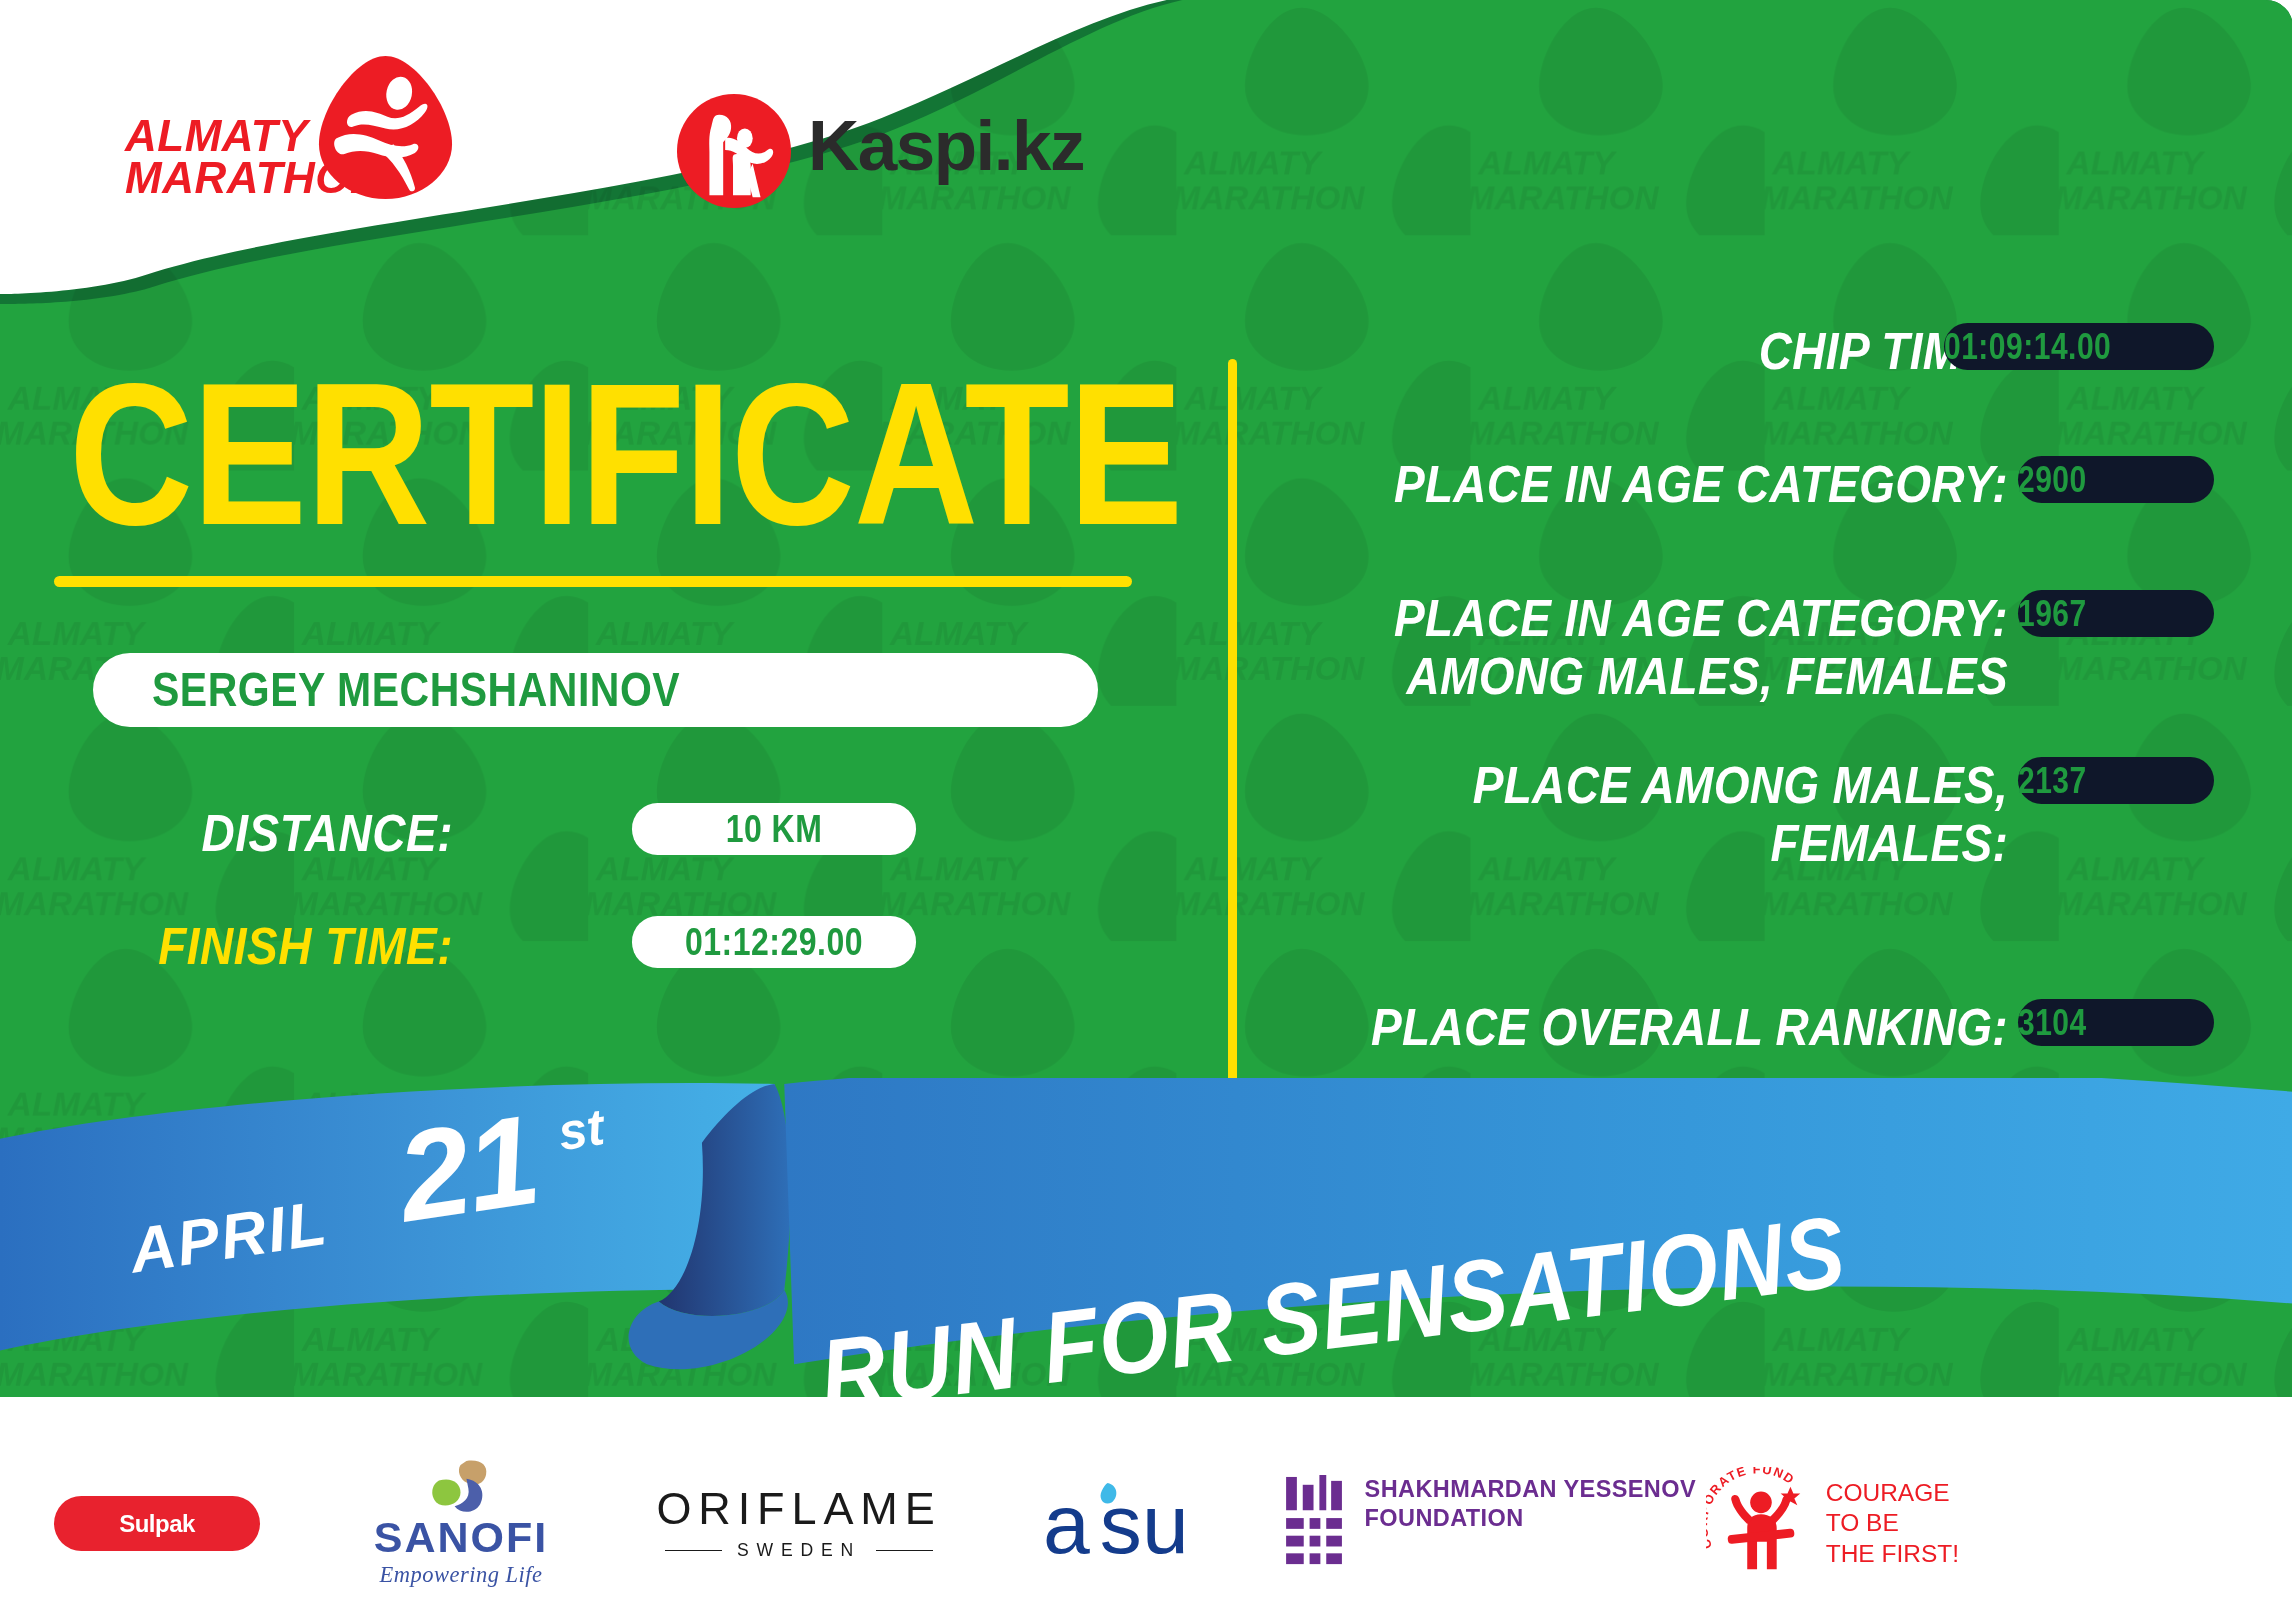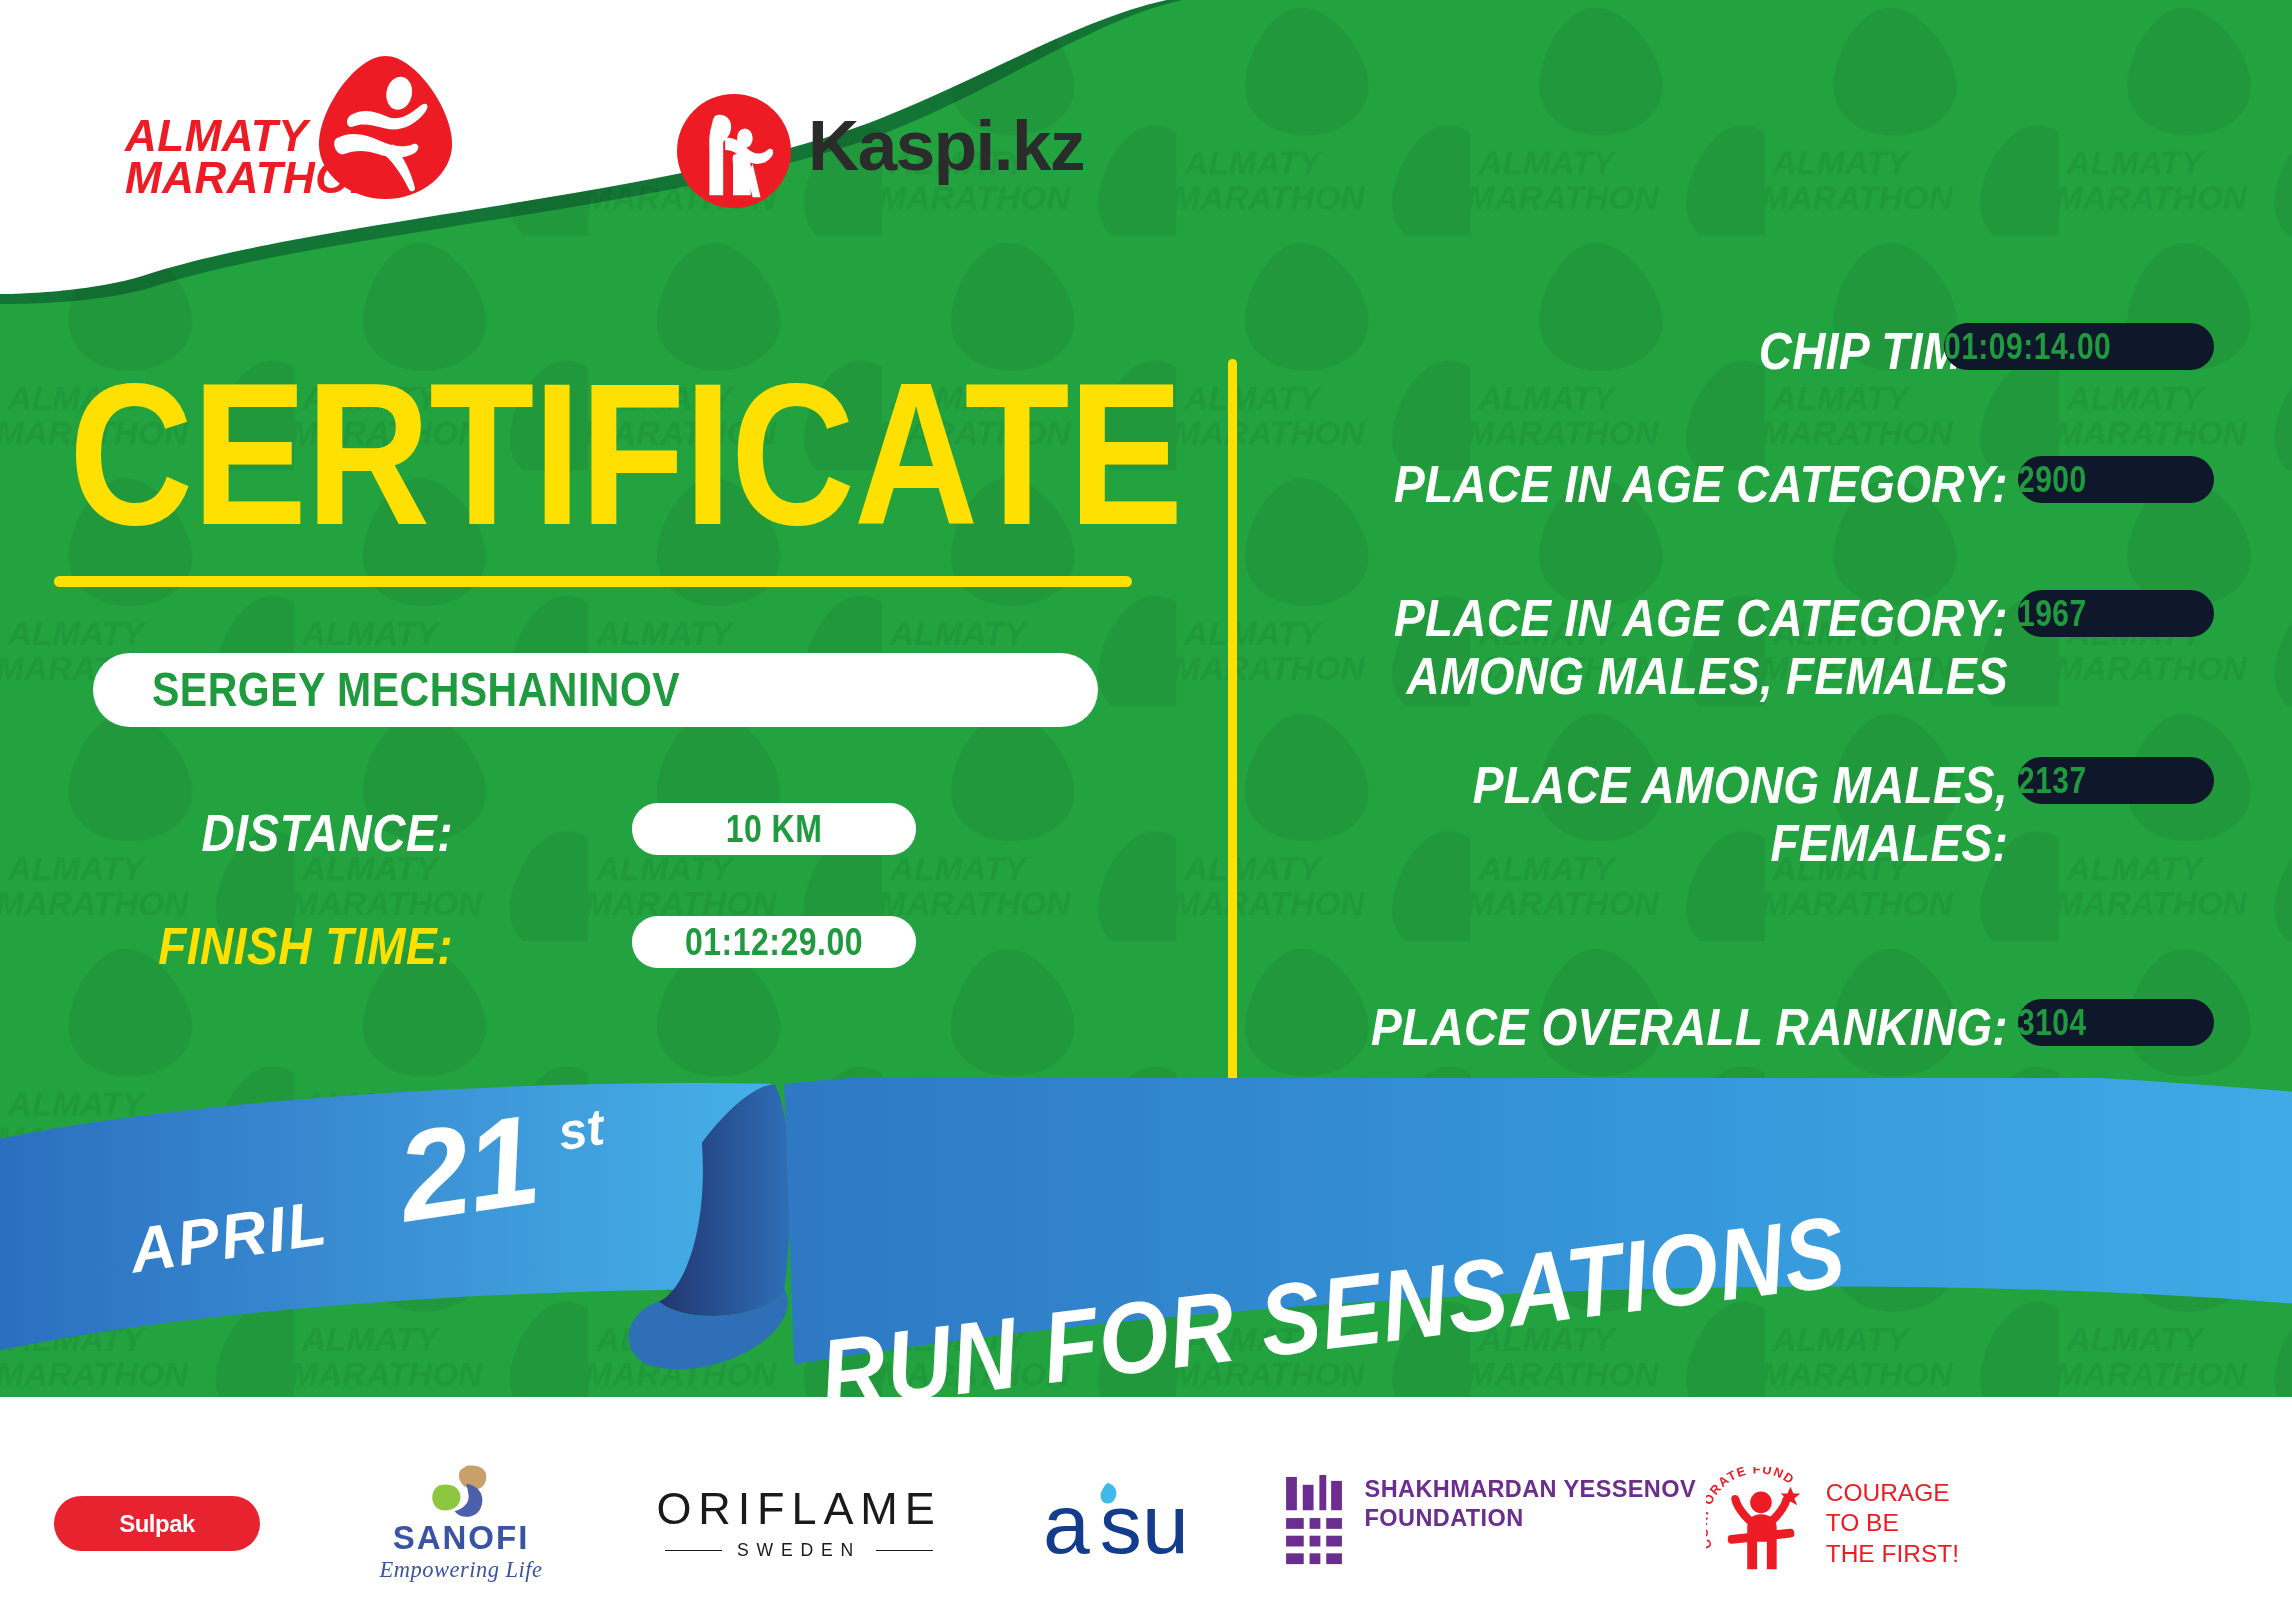--- a/index.html
+++ b/index.html
@@ -8,20 +8,21 @@
     font-family:"Liberation Sans", sans-serif;
     background:#ffffff;
     overflow:hidden;
     position:relative;
   }
   #cert {
     position:absolute; inset:0;
     width:2293px; height:1621px;
     overflow:hidden;
     background:#ffffff;
+    border-radius:27px;
   }
 
   
   .green-layer { position:absolute; left:0; top:0; width:2293px; height:1397px; }
   .green-layer svg { display:block; }
 
   
   .header { position:absolute; left:0; top:0; width:1264px; height:284px; }
 
   .am-logo { position:absolute; left:125px; top:54px; width:323px; height:157px; }
@@ -177,21 +178,21 @@
     border-radius:27.4px; display:flex; align-items:center; justify-content:center;
   }
   .sulpak-pill span {
     color:#fff; font-size:24px; font-weight:bold; letter-spacing:-0.5px;
     font-family:"Liberation Sans", sans-serif;
   }
 
   .sanofi { width:196px; text-align:center; }
   .sanofi .mark { height:55px; margin-bottom:2px; }
   .sanofi .nm {
-    color:#3A53A4; font-size:33px; font-weight:bold; letter-spacing:2px;
+    color:#3A53A4; font-size:43px; font-weight:bold; letter-spacing:2px;
     font-family:"Liberation Sans", sans-serif; line-height:1;
   }
   .sanofi .tag {
     color:#3A53A4; font-size:22.5px; font-style:italic; letter-spacing:0.5px;
     font-family:"Liberation Serif", serif; margin-top:3.9px;
   }
 
   .oriflame { text-align:center; }
   .oriflame .nm {
     color:#1a1a1a; font-size:45px; letter-spacing:6.9px; font-weight:400;

